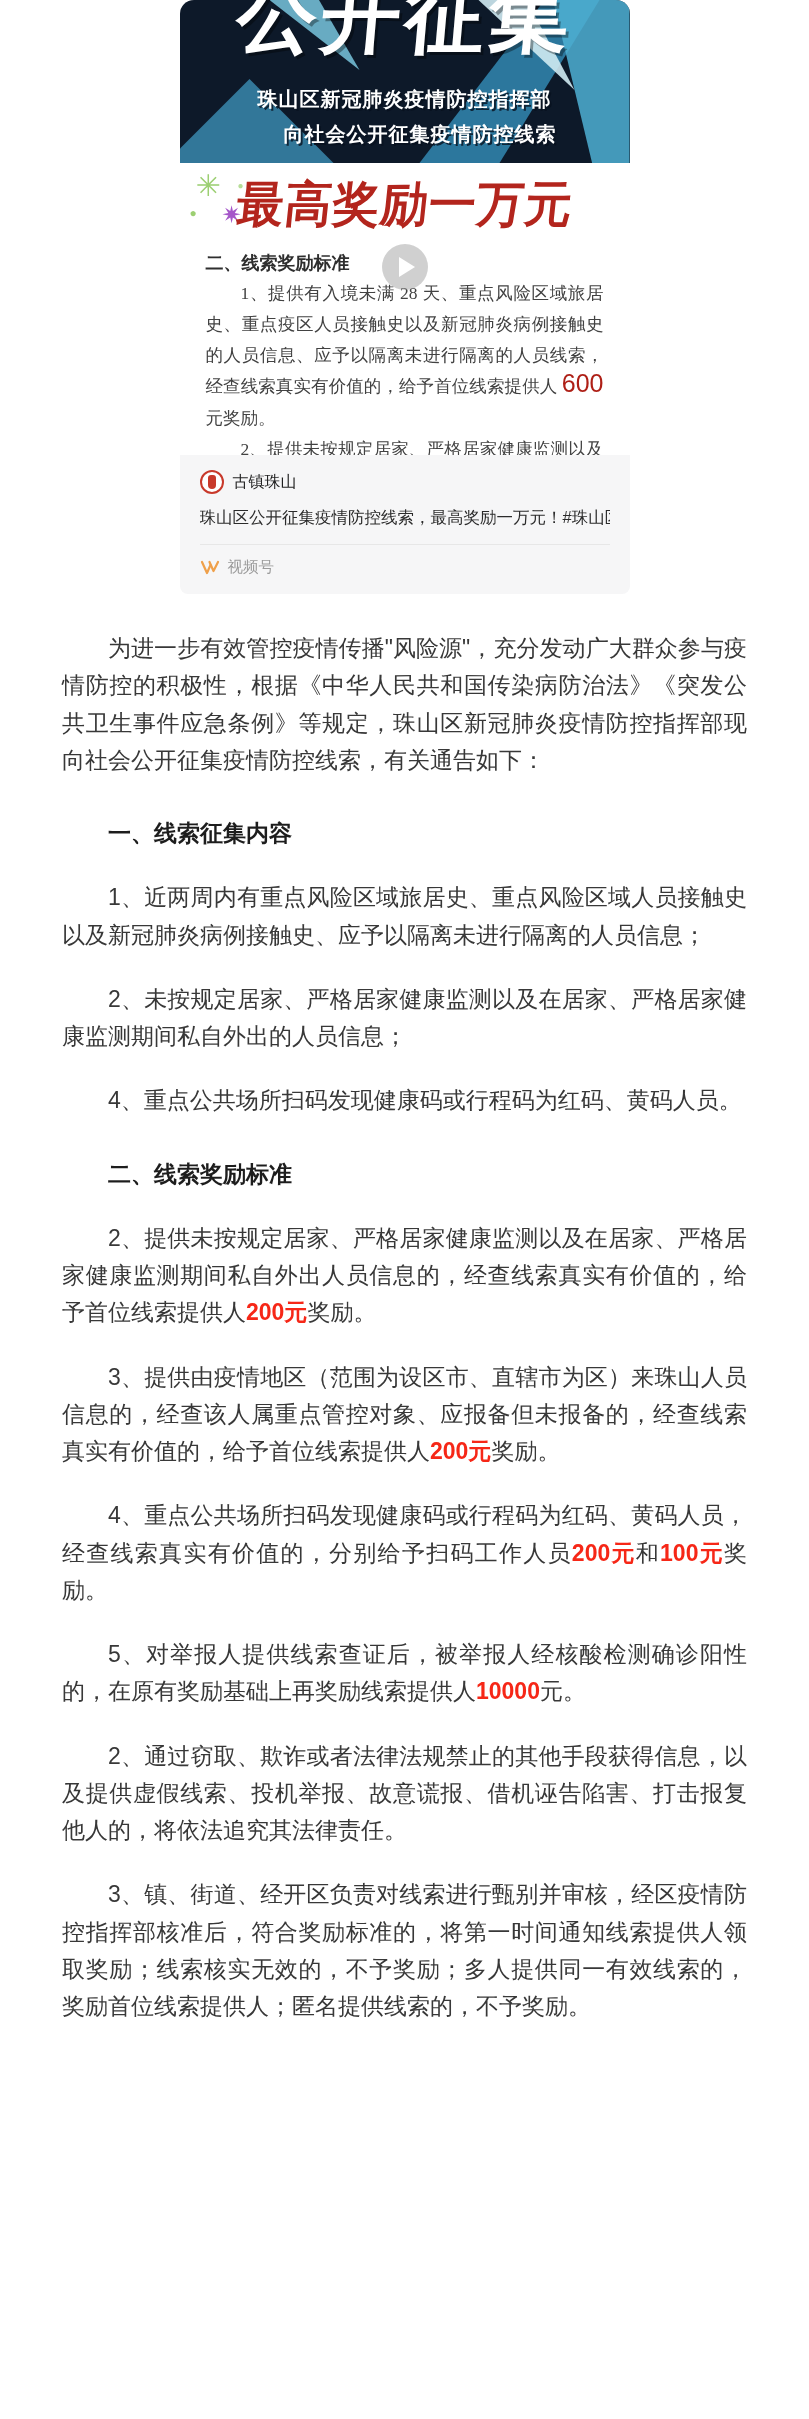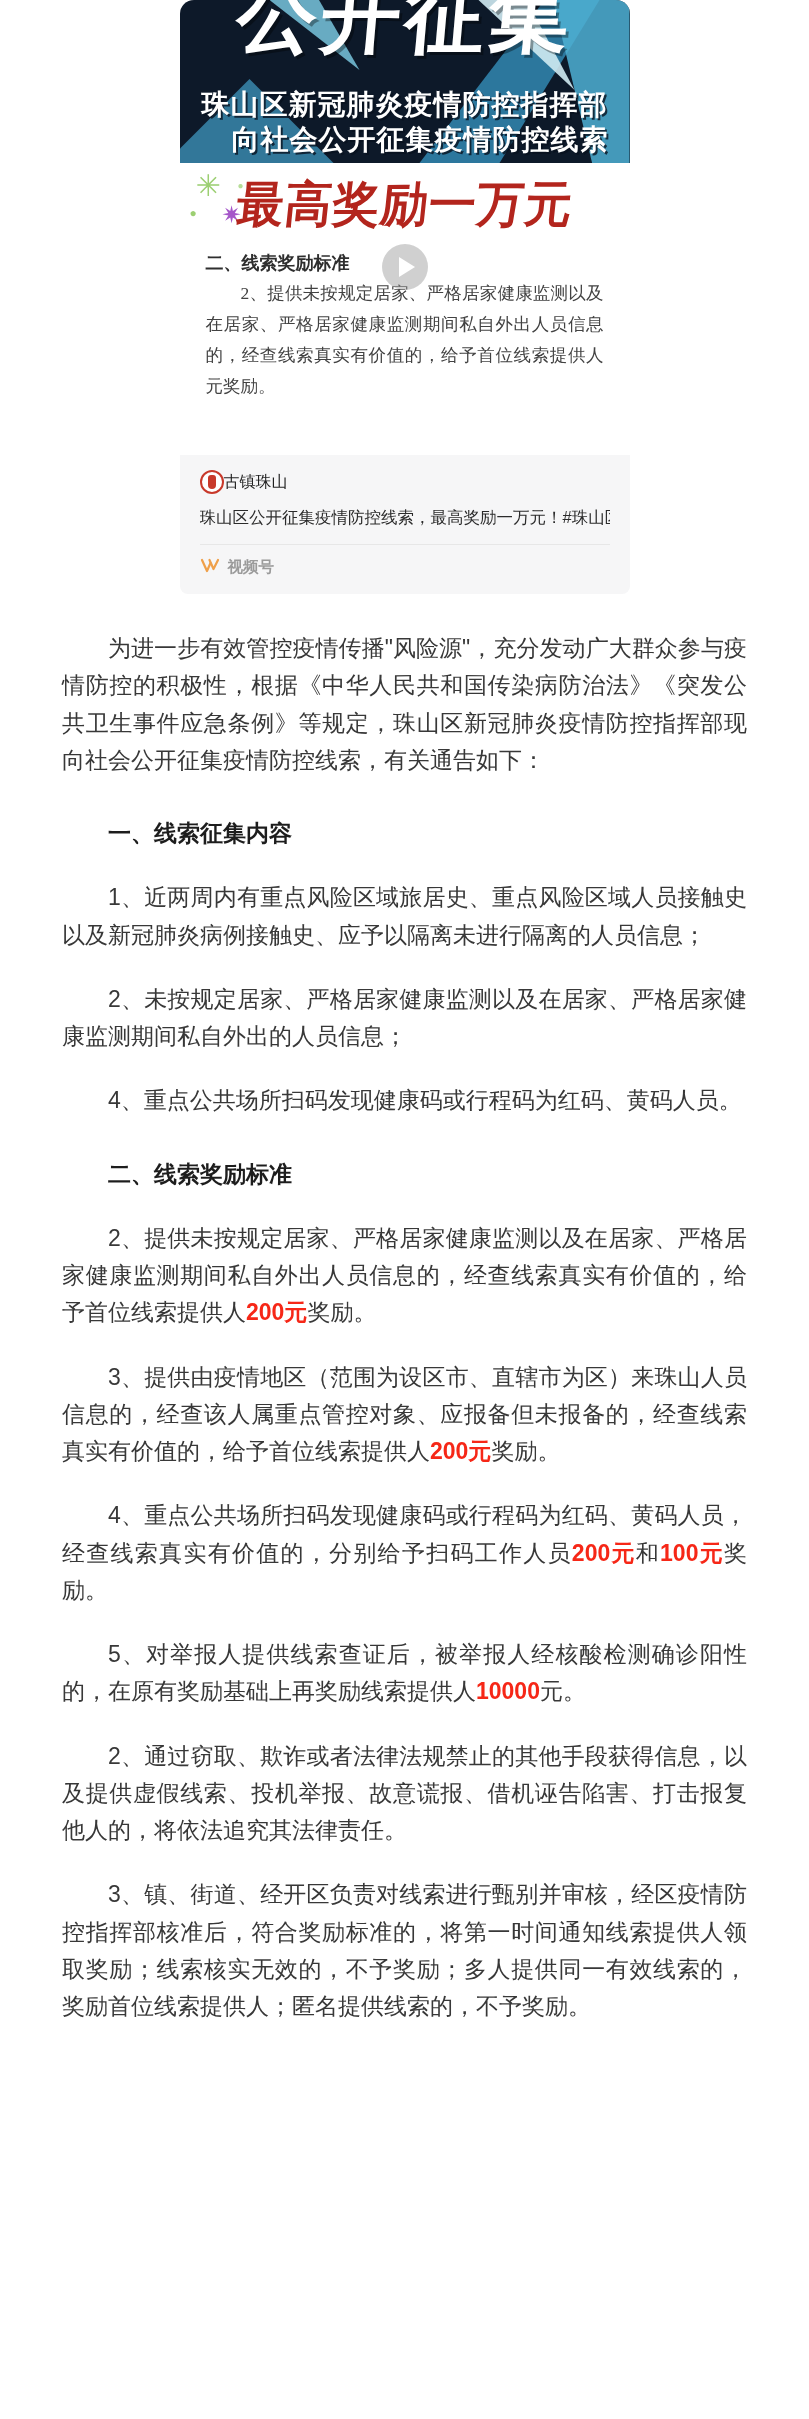--- a/index.html
+++ b/index.html
@@ -10,48 +10,48 @@
   .video-card{width:450px;margin:0 auto;cursor:pointer;}
   .poster{position:relative;height:455px;overflow:hidden;border-radius:14px 14px 0 0;background:#ffffff;}
   .banner{position:relative;height:163px;background:#0d1929;overflow:hidden;}
   .shape{position:absolute;}
   .shape.s1{right:-10px;top:0;width:250px;height:163px;background:#2e7ca3;clip-path:polygon(62% 0,84% 0,44% 100%,12% 100%);opacity:.95;}
   .shape.s2{right:0;top:0;width:170px;height:163px;background:#4fb0d4;clip-path:polygon(55% 0,100% 0,100% 100%,78% 100%);opacity:.85;}
   .shape.s3{right:55px;top:0;width:120px;height:90px;background:#cfeaf2;clip-path:polygon(20% 0,60% 0,100% 100%);opacity:.9;}
   .shape.s4{left:90px;top:0;width:90px;height:70px;background:#79c6dd;clip-path:polygon(0 0,55% 0,100% 100%);opacity:.85;}
   .shape.s5{left:-20px;bottom:-6px;width:200px;height:90px;background:#3c8fb5;clip-path:polygon(0 100%,45% 0,90% 100%);opacity:.8;}
   .banner-title{position:absolute;top:-36px;left:0;right:0;text-align:center;font-size:80px;font-weight:900;color:#ffffff;letter-spacing:4px;transform:skewX(-5deg);text-shadow:3px 3px 0 rgba(0,0,0,.35);white-space:nowrap;}
-  .banner-sub{position:absolute;left:0;right:0;text-align:center;color:#ffffff;font-weight:800;font-size:28px;letter-spacing:1px;text-shadow:2px 2px 0 rgba(8,16,30,.8);white-space:nowrap;}
+  .banner-sub{position:absolute;left:0;right:0;text-align:center;color:#ffffff;font-weight:800;font-size:20px;letter-spacing:1px;text-shadow:2px 2px 0 rgba(8,16,30,.8);white-space:nowrap;}
   .banner-sub.l1{top:86px;}
   .banner-sub.l2{top:121px;padding-left:31px;}
 
   .reward-row{position:relative;height:72px;background:#ffffff;padding-top:10px;box-sizing:content-box;}
   .reward-text{text-align:center;font-size:47px;font-weight:900;color:#b3251d;transform:skewX(-6deg) scaleY(1.04);letter-spacing:1px;white-space:nowrap;}
   .virus{position:absolute;line-height:1;}
   .virus.v1{left:16px;top:8px;color:#9ccf72;font-size:30px;}
   .virus.v2{left:42px;top:40px;color:#a557c9;font-size:24px;}
   .virus.v3{left:10px;top:44px;color:#9ccf72;font-size:12px;}
   .virus.v4{left:58px;top:18px;color:#b7dd98;font-size:10px;}
 
   .doc{height:220px;overflow:hidden;padding:0 26px;box-sizing:border-box;font-family:"Liberation Serif","DejaVu Serif",serif;}
   .doc-h{font-size:18px;font-weight:bold;color:#2e2e2e;margin:6px 0 3px;}
   .doc-p{margin:0;text-indent:2em;font-size:17.5px;line-height:1.78;color:#424242;text-align:justify;}
   .doc .red{font-size:25px;color:#ae1f16;font-weight:400;font-family:"Liberation Sans",sans-serif;line-height:1;}
 
   .play-btn{position:absolute;left:50%;top:244px;width:46px;height:46px;margin-left:-23px;border-radius:50%;background:rgba(150,150,150,.45);display:flex;align-items:center;justify-content:center;}
   .play-tri{width:0;height:0;border-top:10px solid transparent;border-bottom:10px solid transparent;border-left:16px solid #ffffff;margin-left:5px;}
 
   .video-info{background:#f6f6f7;border-radius:0 0 8px 8px;padding:15px 20px 16px;}
-  .pub-row{display:flex;align-items:center;}
+  .pub-row{display:flex;align-items:center;gap:9px;}
   .avatar{width:24px;height:24px;border-radius:50%;background:#ffffff;border:2px solid #c8392b;box-sizing:border-box;position:relative;flex:0 0 auto;}
   .avatar::after{content:"";position:absolute;left:6px;top:3px;width:8px;height:14px;background:#c8392b;border-radius:3px 3px 4px 4px;}
   .pub-name{font-size:16px;color:#1f1f1f;}
   .caption{margin-top:13px;font-size:16.5px;color:#2b2b2b;white-space:nowrap;overflow:hidden;}
   .info-divider{height:1px;background:#e7e7e7;margin:15px 0 12px;}
-  .channel-row{display:flex;align-items:flex-start;gap:8px;color:#9b9b9b;font-size:15.5px;font-weight:bold;}
+  .channel-row{display:flex;align-items:center;gap:8px;color:#9b9b9b;font-size:15.5px;}
   .channel-icon{flex:0 0 auto;}
 
   
   .article{padding:36px 62px 0;font-size:23px;line-height:1.62;color:#383838;text-align:justify;}
   .article p{margin:0 0 27px;text-indent:2em;}
   .sec-heading{font-weight:bold;color:#1d1d1d;margin:36px 0 27px !important;}
   .article .red{color:#f62717;font-weight:bold;}
 </style>
 </head>
 <body>
@@ -75,20 +75,21 @@
         <span class="virus v1">✳</span>
         <span class="virus v2">✷</span>
         <span class="virus v3">●</span>
         <span class="virus v4">●</span>
         <div class="reward-text">最高奖励一万元</div>
       </div>
 
       <div class="doc">
         <div class="doc-h">二、线索奖励标准</div>
         <div id="poster-paras">
+            <p class="doc-p">1、提供有入境未满 28 天、重点风险区域旅居史、重点疫区人员接触史以及新冠肺炎病例接触史的人员信息、应予以隔离未进行隔离的人员线索，经查线索真实有价值的，给予首位线索提供人 <span class="red">600</span> 元奖励。</p>
             <p class="doc-p">2、提供未按规定居家、严格居家健康监测以及在居家、严格居家健康监测期间私自外出人员信息的，经查线索真实有价值的，给予首位线索提供人  元奖励。</p>
           </div>
       </div>
 
       <div class="play-btn">
         <div class="play-tri"></div>
       </div>
     </div>
 
     <div class="video-info">

